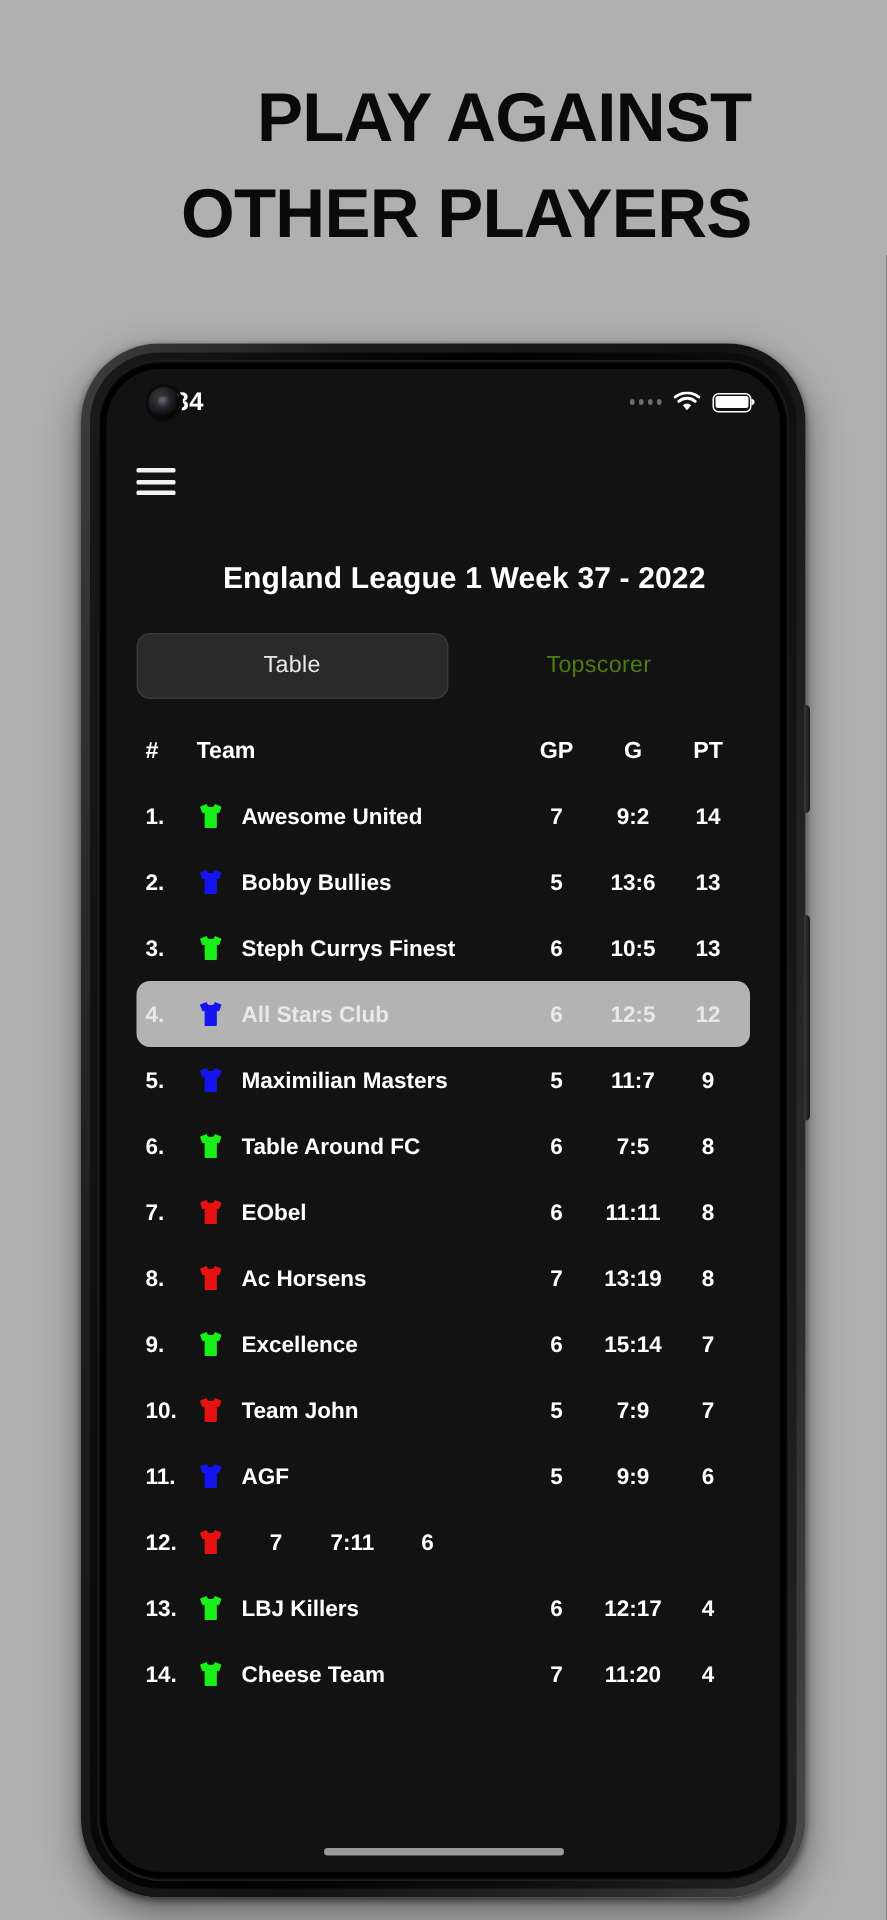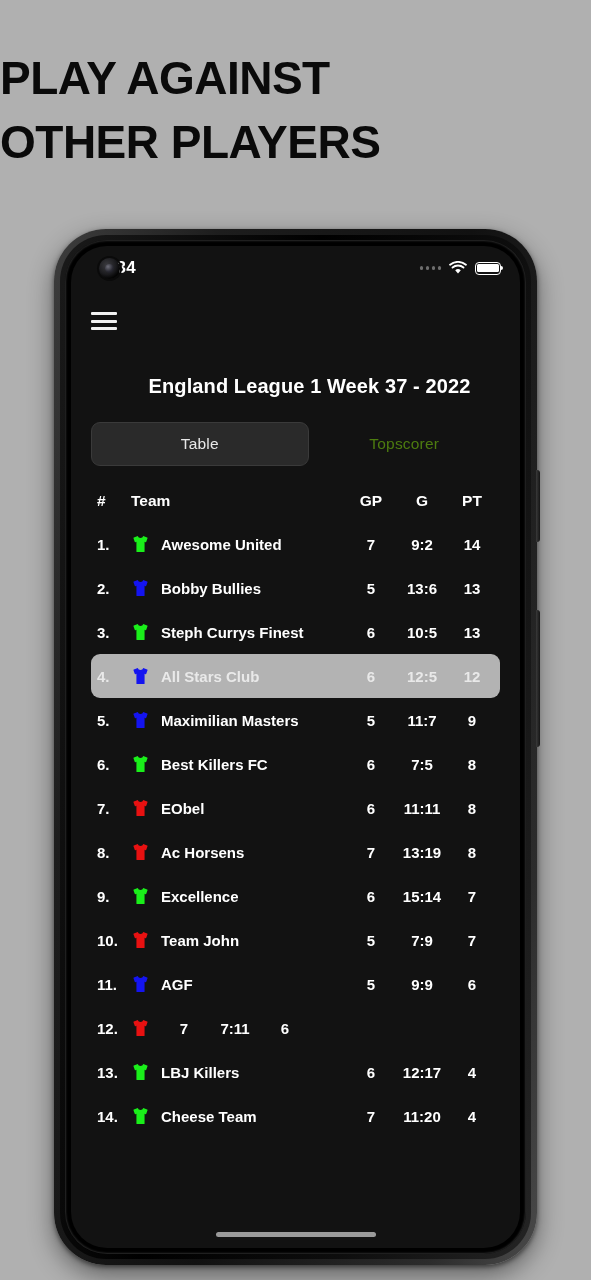--- a/index.html
+++ b/index.html
@@ -15,21 +15,21 @@
     font-family: "Liberation Sans", sans-serif;
     -webkit-font-smoothing: antialiased;
   }
 
   
   .promo {
     position: absolute;
     top: 46px;
     left: 0;
     width: 501px;
-    text-align: left;
+    text-align: right;
     color: #0a0a0a;
     font-weight: bold;
     font-size: 46px;
     line-height: 64px;
     letter-spacing: -0.5px;
   }
   .promo .line2 { display: block; }
 
   
   .device {
@@ -223,21 +223,21 @@
     font-size: 15.5px;
     padding: 13px 0;
     color: #4d7c0f;
     border-radius: 9px;
     cursor: pointer;
     letter-spacing: 0.2px;
   }
   .tab.active {
     background: #2a2a2a;
     border: 1px solid #3a3a3a;
-    padding: 12px 12px;
+    padding: 12px 2px;
     color: #e8e8e8;
   }
 
   
   .table {
     margin-top: 14px;
     padding: 0 20px;
   }
   .thead, .row {
     display: flex;
@@ -422,21 +422,21 @@
             <div class="c-g">11:7</div>
             <div class="c-pt">9</div>
           </div>
           <div class="row">
             <div class="c-rank">6.</div>
             <div class="c-jersey">
               <svg class="jersey" viewBox="0 0 20 19">
                 <path d="M7.1 1 L3 2.6 a0.7 0.7 0 0 0-0.4 0.9 L3.9 7.1 a0.7 0.7 0 0 0 0.9 0.45 L5.7 7.2 V17.3 a0.7 0.7 0 0 0 0.7 0.7 h7.2 a0.7 0.7 0 0 0 0.7-0.7 V7.2 l0.9 0.35 a0.7 0.7 0 0 0 0.9-0.45 L17.4 3.5 a0.7 0.7 0 0 0-0.4-0.9 L12.9 1 a3 3 0 0 1-5.8 0 Z" fill="#1aef1a"></path>
               </svg>
             </div>
-            <div class="c-team">Best Killers FC</div>
+            <div class="c-team">Table Around FC</div>
             <div class="c-gp">6</div>
             <div class="c-g">7:5</div>
             <div class="c-pt">8</div>
           </div>
           <div class="row">
             <div class="c-rank">7.</div>
             <div class="c-jersey">
               <svg class="jersey" viewBox="0 0 20 19">
                 <path d="M7.1 1 L3 2.6 a0.7 0.7 0 0 0-0.4 0.9 L3.9 7.1 a0.7 0.7 0 0 0 0.9 0.45 L5.7 7.2 V17.3 a0.7 0.7 0 0 0 0.7 0.7 h7.2 a0.7 0.7 0 0 0 0.7-0.7 V7.2 l0.9 0.35 a0.7 0.7 0 0 0 0.9-0.45 L17.4 3.5 a0.7 0.7 0 0 0-0.4-0.9 L12.9 1 a3 3 0 0 1-5.8 0 Z" fill="#e81111"></path>
               </svg>

